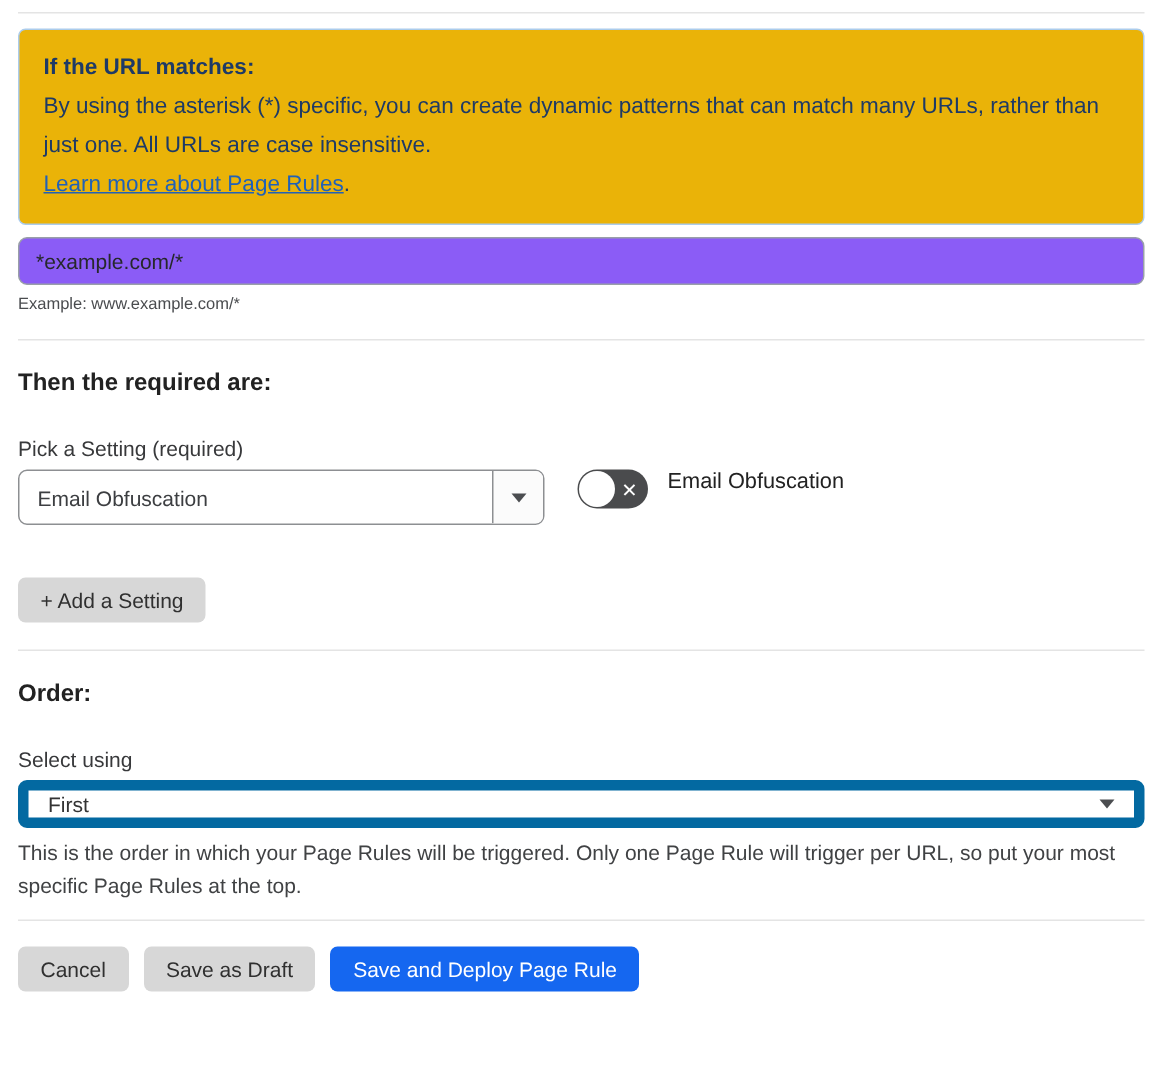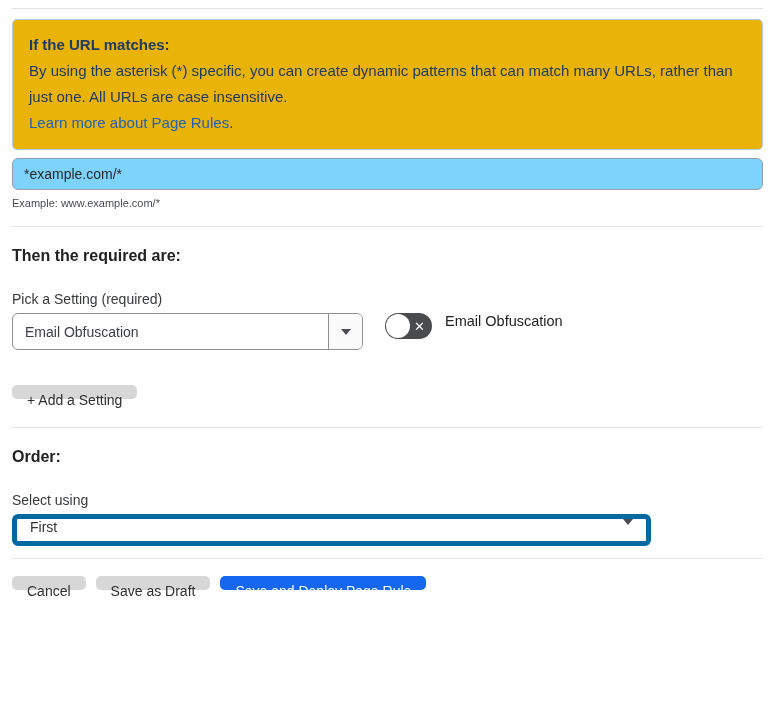--- a/index.html
+++ b/index.html
@@ -28,35 +28,36 @@
     border: 1px solid #abccec;
     border-radius: 5px;
     padding: 12px 16px 13px 16px;
     color: #1e3a66;
     font-size: 15px;
     line-height: 26px;
   }
   .info-box .info-heading { font-weight: 700; }
   .info-box a {
     color: #2061b8;
+    text-decoration: underline;
     cursor: pointer;
   }
 
   .field-label {
     font-size: 14px;
     color: #38393b;
     margin-top: 26px;
   }
 
   .url-input {
     display: block;
     width: 751px;
     height: 32px;
     margin-top: 8px;
-    background: #7dd3fc;
+    background: #8b5cf6;
     border: 1px solid #999fa8;
     border-radius: 6px;
     padding: 0 11px;
     font-size: 14px;
     font-family: "Liberation Sans", "DejaVu Sans", sans-serif;
     color: #26282b;
     outline: none;
   }
   .helper-text {
     font-size: 11px;
@@ -147,39 +148,40 @@
   }
 
   .btn {
     display: inline-block;
     border: none;
     border-radius: 5px;
     font-size: 14px;
     font-family: "Liberation Sans", "DejaVu Sans", sans-serif;
     cursor: pointer;
     padding: 0 15px;
-    height: 14px;
+    height: 30px;
     line-height: 30px;
   }
   .btn-gray {
     background: #d7d7d7;
     color: #303030;
   }
   .add-setting-btn { margin-top: 35px; }
   .div-3 { margin-top: 18px; }
 
   
   .order-select {
     margin-top: 6px;
-    width: 639px;
+    width: 751px;
     height: 32px;
-    border: 5px solid #0369a1;
+    border: 7px solid #0369a1;
     border-radius: 6px;
     background: #ffffff;
     display: flex;
+    align-items: center;
     justify-content: space-between;
     padding: 0 13px;
     font-size: 14px;
     color: #333;
     cursor: pointer;
   }
   .order-helper {
     margin-top: 5px;
     font-size: 14px;
     color: #404244;
@@ -241,20 +243,21 @@
 
   <div class="section-heading">Order:</div>
 
   <div class="field-label">Select using</div>
 
   <div class="order-select">
     <span>First</span>
     <span class="caret-down"></span>
   </div>
 
+  <div class="order-helper">This is the order in which your Page Rules will be triggered. Only one Page Rule will trigger per URL, so put your most specific Page Rules at the top.</div>
 
   <hr class="divider div-4">
 
   <div class="footer-actions">
     <button class="btn btn-gray">Cancel</button>
     <button class="btn btn-gray">Save as Draft</button>
     <button class="btn btn-primary">Save and Deploy Page Rule</button>
   </div>
 
 </div>

